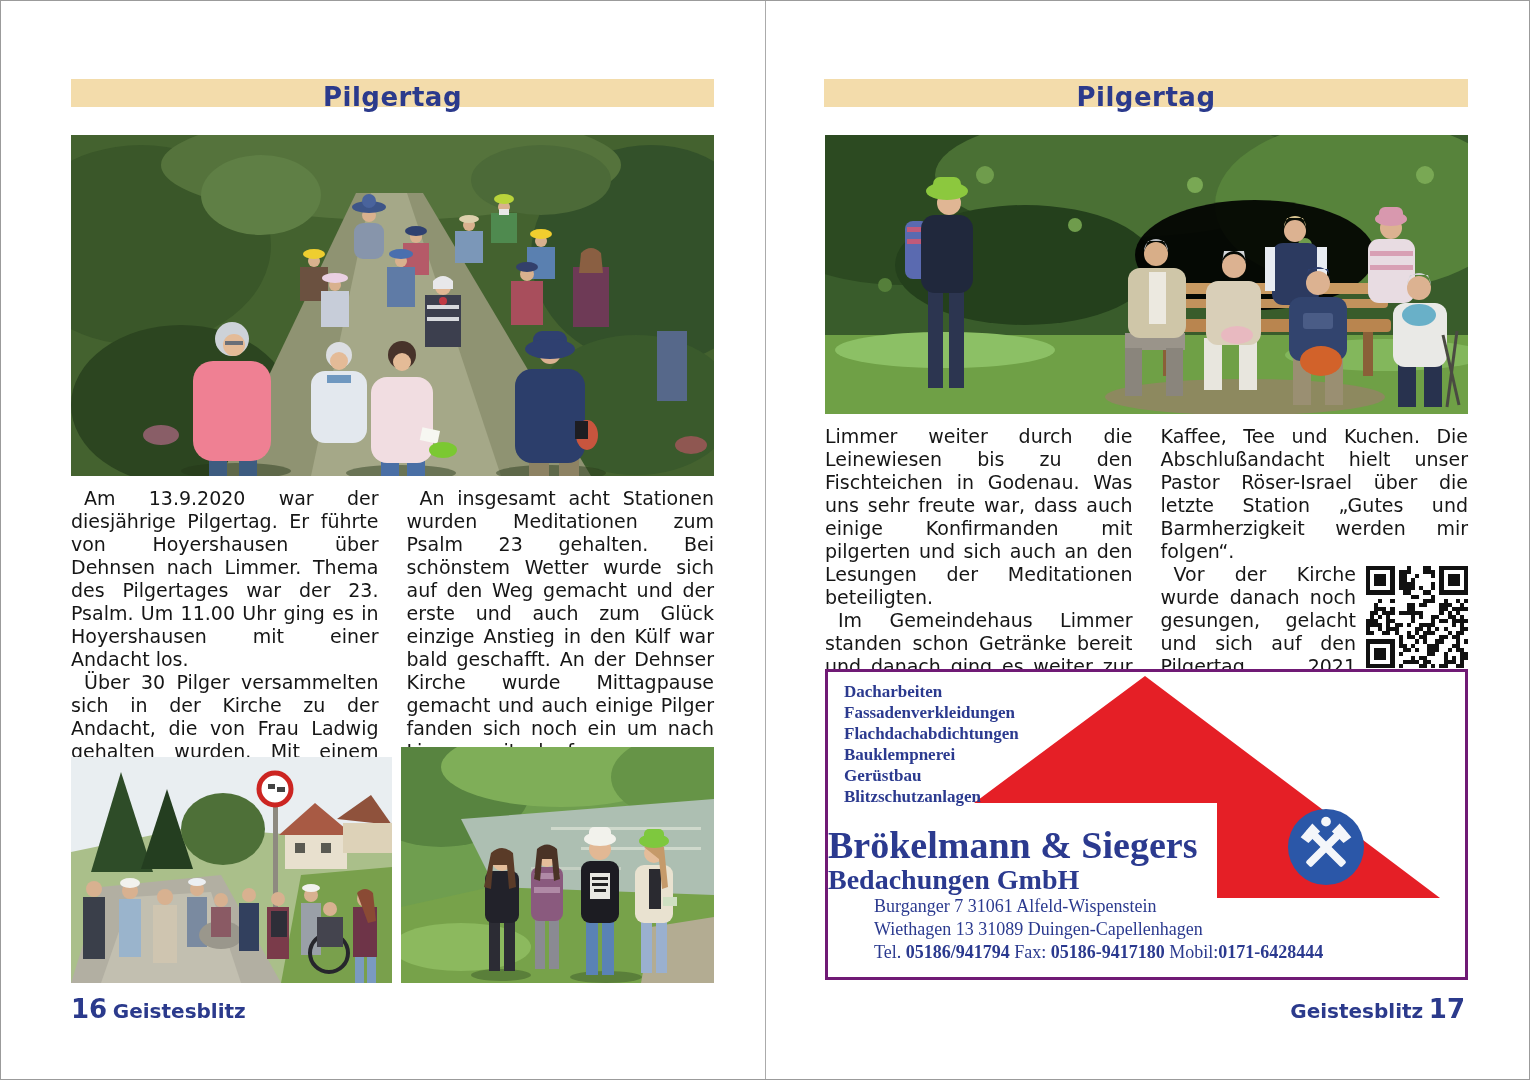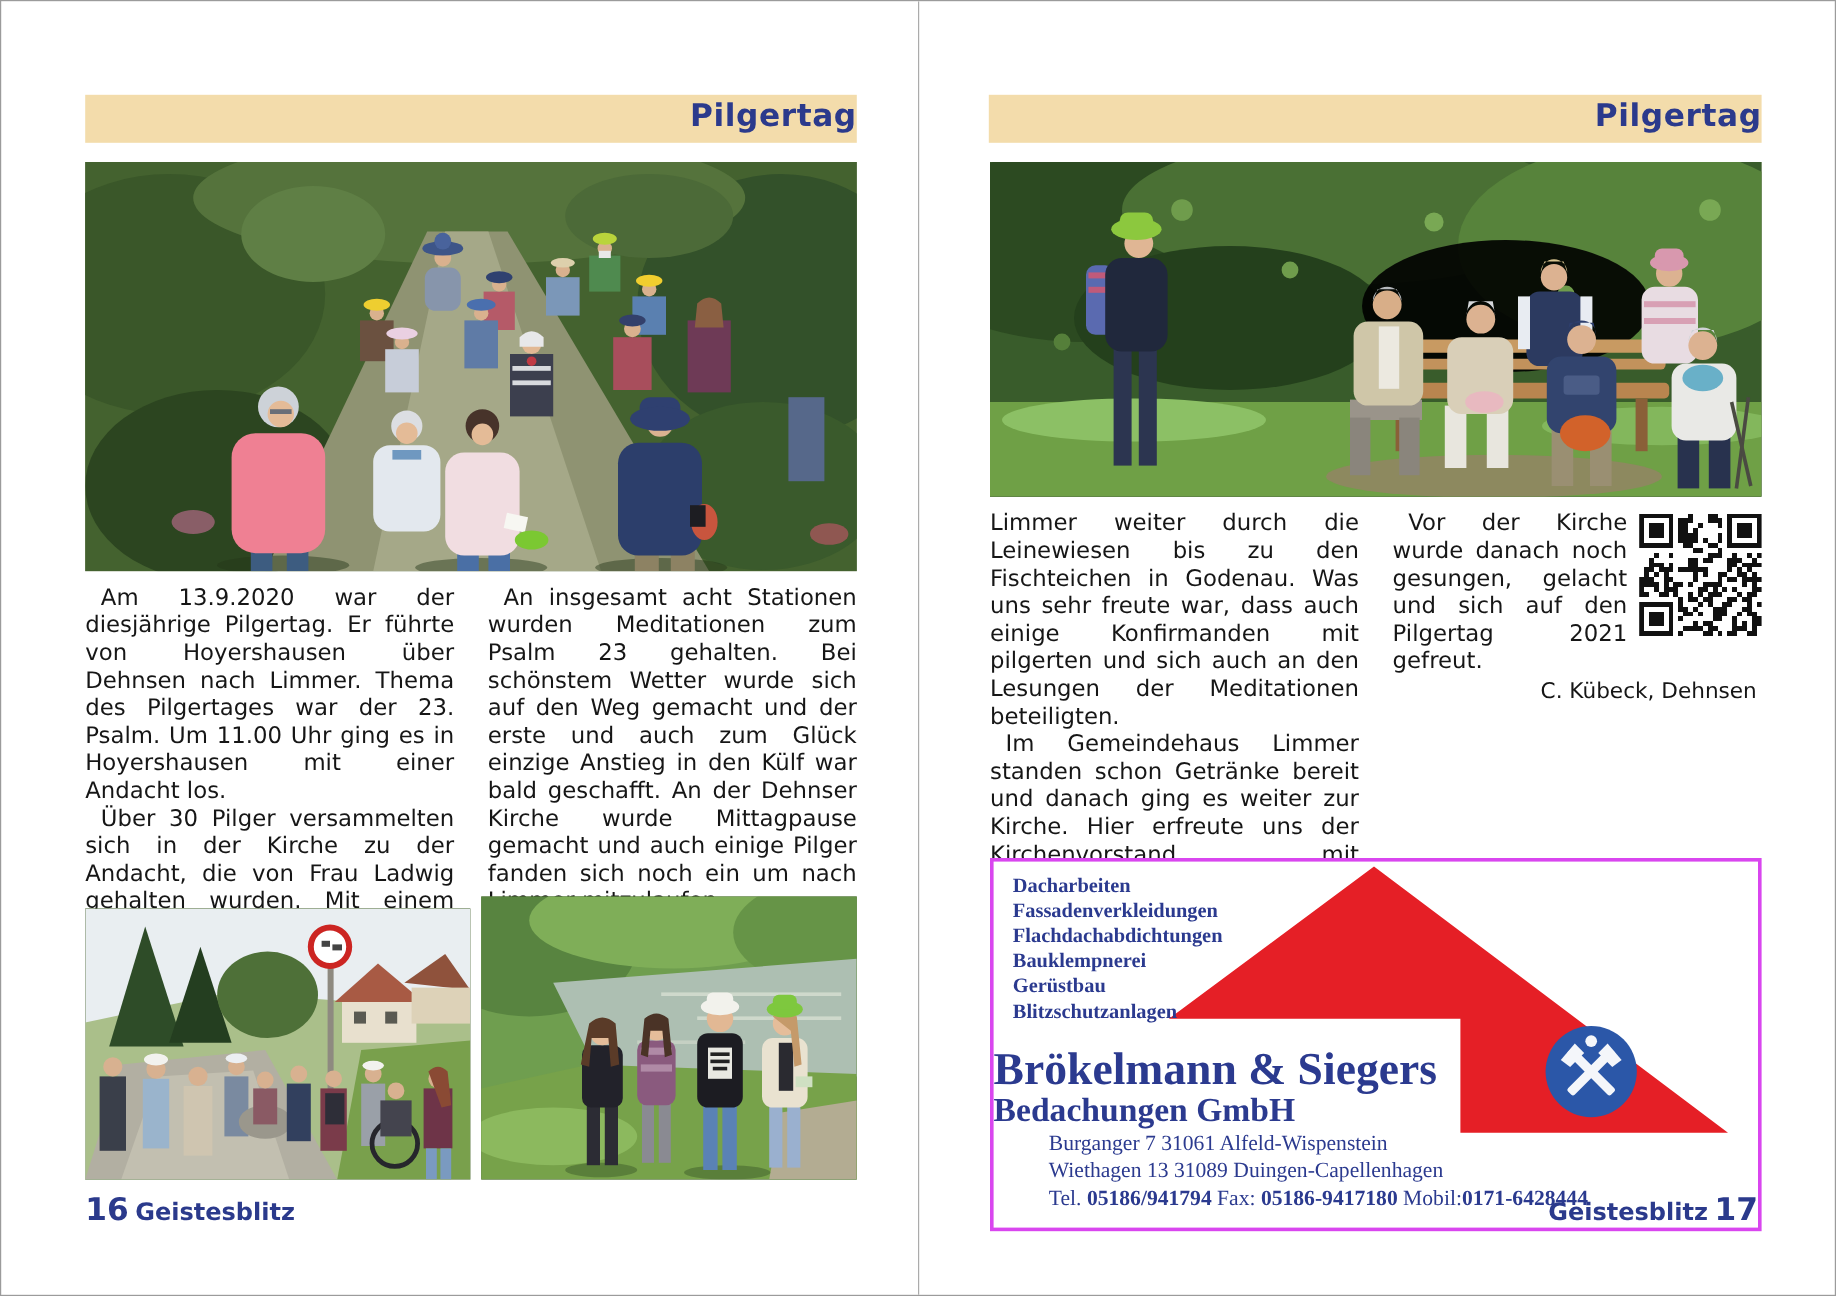--- a/index.html
+++ b/index.html
@@ -2,21 +2,21 @@
 <html lang="de"><head>
 <meta charset="utf-8">
 <style>
   html,body{margin:0;padding:0;background:#e7e7e7;}
   #sheet{position:relative;width:1530px;height:1080px;background:#ffffff;border:1px solid #9b9b9b;box-sizing:border-box;overflow:hidden;
          font-family:"DejaVu Sans",sans-serif;color:#161616;}
   .abs{position:absolute;}
   .divider{left:764px;top:0;width:1px;height:1080px;background:#ababab;}
 
   
-  .hdrbar{height:40px;background:#f3dcab;text-align:right;line-height:37px;
+  .hdrbar{height:28px;background:#f3dcab;text-align:center;line-height:37px;
           font-weight:bold;font-size:26px;color:#2b3a8c;letter-spacing:.5px;}
 
   
   .cols{display:flex;gap:28px;}
   .col{width:313px;text-align:justify;font-size:19px;line-height:23px;hyphens:auto;-webkit-hyphens:auto;}
   .col p{margin:0;}
   .ind{text-indent:13px;}
   .stretch{text-align-last:justify;}
   .sig{text-align:right;font-size:18px;padding-right:4px;margin-top:2px;}
   .qr{float:right;width:102px;height:102px;margin:3px 0 2px 10px;}
@@ -25,21 +25,21 @@
   
   .foot{color:#2b3a8c;font-weight:bold;white-space:nowrap;}
   .pgnum{font-size:26px;}
   .mag{font-size:20px;}
 
   
   .photo{overflow:hidden;background:#4a6633;}
   .photo svg{width:100%;height:100%;display:block;}
 
   
-  .ad{box-sizing:border-box;border:3px solid #d946ef;background:#fff;overflow:hidden;margin-top:46px;}
+  .ad{box-sizing:border-box;border:3px solid #701a75;background:#fff;overflow:hidden;}
   .ad .roof{position:absolute;left:0;top:0;width:100%;height:100%;}
   .services{position:absolute;left:16px;top:9px;font-family:"Liberation Serif",serif;
             font-weight:bold;font-size:17px;line-height:21px;color:#2b3a8f;}
   .adname{position:absolute;left:0;top:153px;width:428px;text-align:left;
           color:#2b3a8f;font-family:"Liberation Serif",serif;}
   .adname .main{font-size:38px;line-height:40px;font-weight:600;}
   .adname .sub{font-size:28px;line-height:30px;font-weight:600;}
   .adaddr{position:absolute;left:46px;top:223px;font-family:"Liberation Serif",serif;
           font-size:18px;line-height:23px;color:#2b3a8f;}
   .adaddr .num{font-weight:bold;}
@@ -347,20 +347,21 @@
       </g>
     </svg>
   </div>
 
   <div class="abs cols" style="left:824px;top:424px;width:643px;">
     <div class="col">
       <p>Limmer weiter durch die Leinewiesen bis zu den Fischteichen in Godenau. Was uns sehr freute war, dass auch einige Konfirmanden mit pilgerten und sich auch an den Lesungen der Meditationen beteiligten.</p>
       <p class="ind stretch">Im Gemeindehaus Limmer standen schon Getränke bereit und danach ging es weiter zur Kirche. Hier erfreute uns der Kirchenvorstand mit</p>
     </div>
     <div class="col">
+      <p>Kaffee, Tee und Kuchen. Die Abschlußandacht hielt unser Pastor Röser-Israel über die letzte Station „Gutes und Barmherzigkeit werden mir folgen“.</p>
       <div>
         <span class="qr">
             <svg viewBox="0 0 25 25" shape-rendering="crispEdges">
               <rect x="0" y="0" width="25" height="25" fill="#ffffff"></rect>
               <rect x="10" y="0" width="1" height="1" fill="#111"></rect>
               <rect x="14" y="0" width="1" height="1" fill="#111"></rect>
               <rect x="15" y="0" width="1" height="1" fill="#111"></rect>
               <rect x="8" y="1" width="1" height="1" fill="#111"></rect>
               <rect x="9" y="1" width="1" height="1" fill="#111"></rect>
               <rect x="10" y="1" width="1" height="1" fill="#111"></rect>

